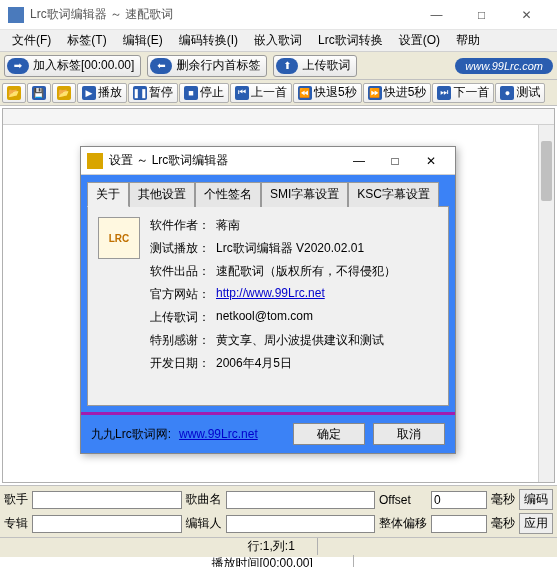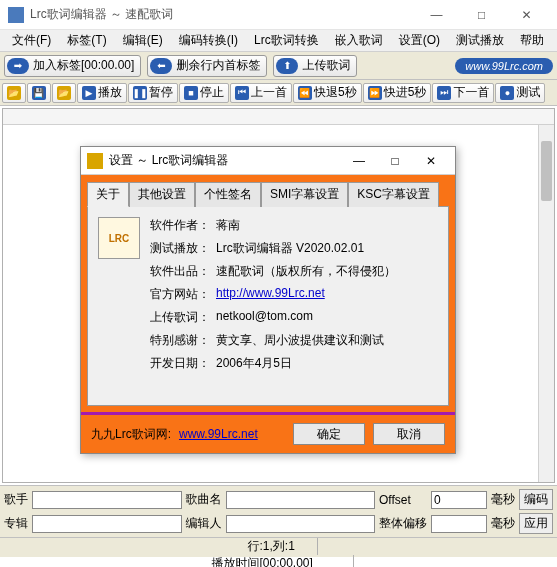--- a/index.html
+++ b/index.html
@@ -40,21 +40,21 @@
 .fields label { white-space: nowrap; }
 .fields input { border: 1px solid #888; height: 18px; padding: 0 2px; background: #fff; width: 100%; }
 .unit { white-space: nowrap; }
 .unitbtn { white-space: nowrap; border: 1px solid #999; background: #eee; padding: 1px 4px; cursor: pointer; }
 
 
 .statusbar { height: 20px; background: #ece9d8; border-top: 1px solid #c0c0c0; display: flex; align-items: center; font-size: 11px; flex-direction: column; }
 .statusbar .cell { border-right: 1px solid #b0b0b0; padding: 0 8px; height: 100%; display: flex; align-items: center; }
 
 
-.dialog { position: absolute; left: 80px; top: 146px; width: 376px; background: #f97316; border: 1px solid #888; box-shadow: 2px 2px 8px rgba(0,0,0,.3); }
+.dialog { position: absolute; left: 80px; top: 146px; width: 376px; background: #3b82f6; border: 1px solid #888; box-shadow: 2px 2px 8px rgba(0,0,0,.3); }
 .dlg-title { height: 28px; background: #fff; display: flex; align-items: center; padding: 0 6px; border-bottom: 1px solid #d0d0d0; }
 .dlg-title .icon { width: 16px; height: 16px; background: #d9a500; margin-right: 6px; }
 .dlg-title .t { flex: 1; }
 .dlg-title .winbtn { width: 36px; height: 24px; display: flex; align-items: center; justify-content: center; cursor: pointer; }
 
 .tabs { display: flex; padding: 6px 6px 0; gap: 0; }
 .tab { border: 1px solid #999; border-bottom: none; padding: 3px 8px; background: #f0f0f0; cursor: pointer; position: relative; top: 1px; }
 .tab.active { background: #f0f0f0; border-bottom: 1px solid #f0f0f0; }
 .tab:not(.active) { background: #e6e6e6; }
 .tabpanel { border: 1px solid #999; margin: 0 6px 6px; padding: 10px; background: #f0f0f0; min-height: 200px; }
@@ -84,24 +84,23 @@
     <div class="winbtn">□</div>
     <div class="winbtn close">✕</div>
   </div>
 </div>
 
 <div class="menubar" id="menubar">
     <div class="menuitem">文件(F)</div>
     <div class="menuitem">标签(T)</div>
     <div class="menuitem">编辑(E)</div>
     <div class="menuitem">编码转换(I)</div>
+    <div class="menuitem">嵌入歌词</div>
     <div class="menuitem">Lrc歌词转换</div>
-    <div class="menuitem">嵌入歌词</div>
     <div class="menuitem">设置(O)</div>
-    <div class="menuitem">测试播放</div>
     <div class="menuitem">帮助</div>
   </div>
 
 <div class="toolbar1">
   <div class="pillbtn">
     <span class="arrow">➡</span>
     <span>加入标签[00:00.00]</span>
   </div>
   <div class="pillbtn">
     <span class="arrow">⬅</span>

